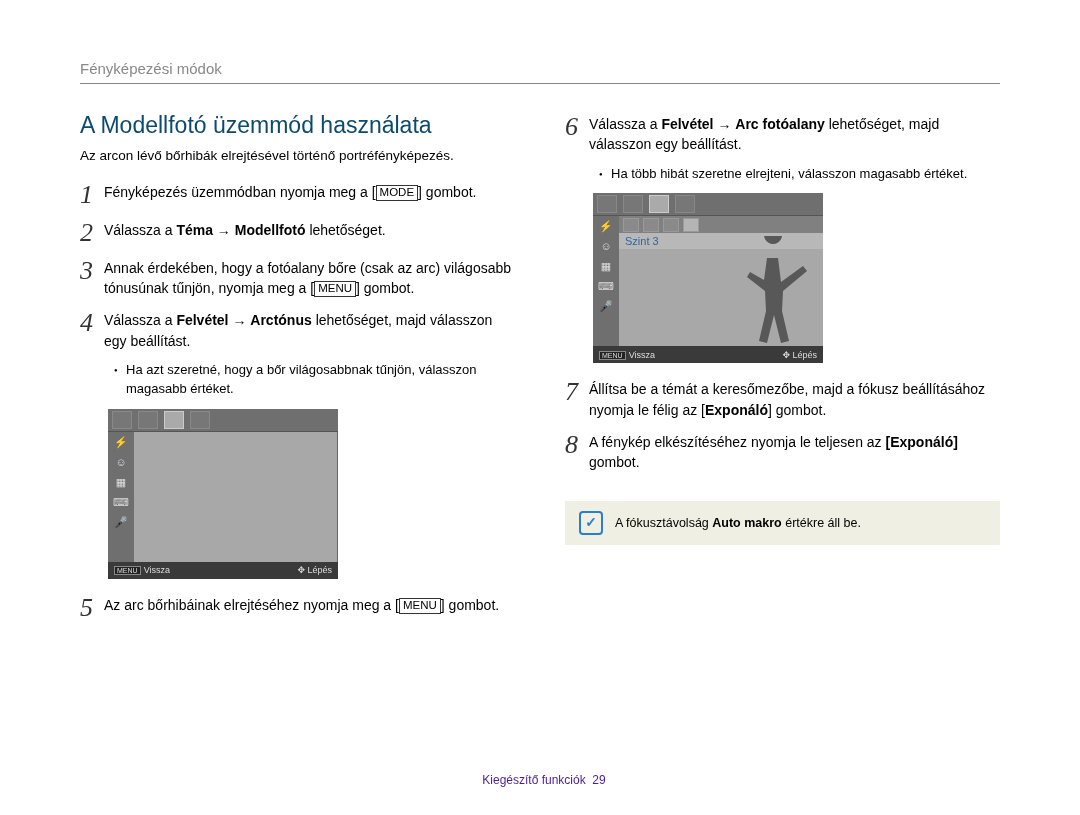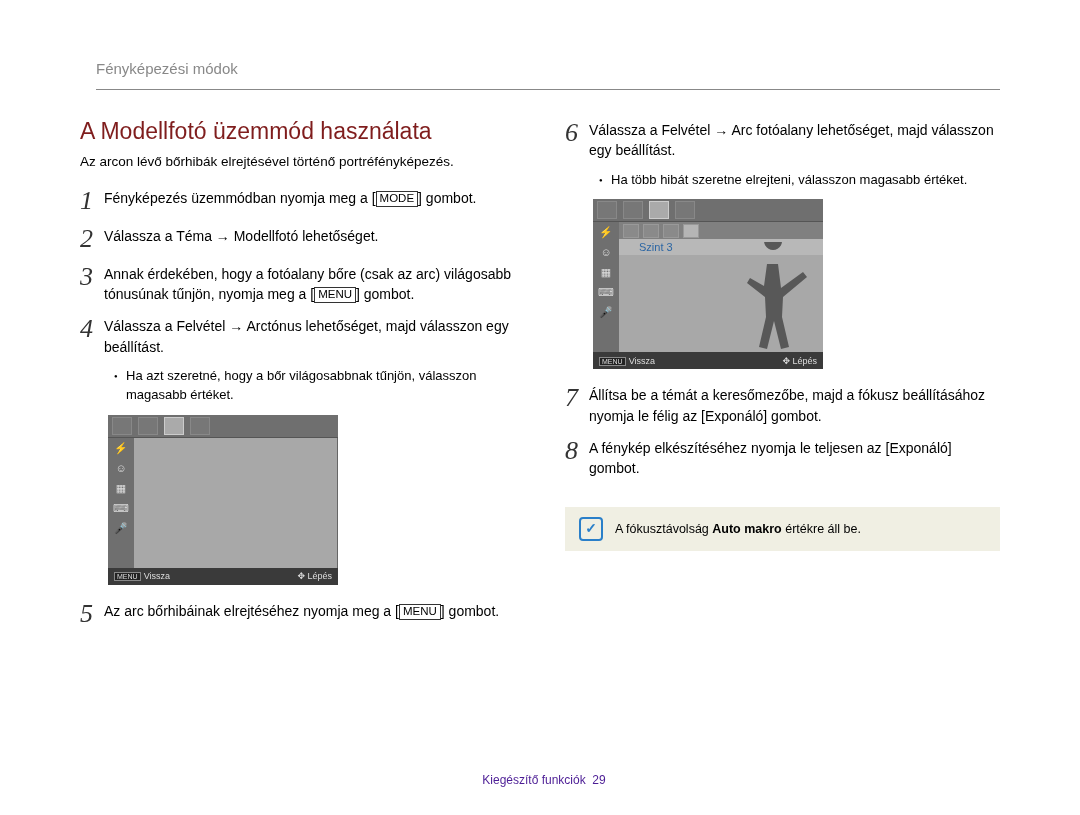--- a/index.html
+++ b/index.html
@@ -12,34 +12,33 @@
     height: 815px;
     position: relative;
   }
   .page {
     padding: 60px 80px 20px 80px;
   }
   .header-line {
     color: #888;
     font-size: 15px;
     border-bottom: 1px solid #888;
-    padding-bottom: 12px;
+    padding-bottom: 6px;
     margin-bottom: 28px;
-    margin-left: 16px;
   }
   .columns {
     display: flex;
     gap: 50px;
   }
   .col {
     flex: 1;
     min-width: 0;
   }
   h1.title {
-    color: #7f1d1d;
+    color: #0c4a6e;
     font-weight: normal;
     font-size: 23px;
     margin: 0 0 8px 0;
   }
   .intro {
     font-size: 13.5px;
     line-height: 1.4;
     margin-bottom: 14px;
   }
   .step {
@@ -64,21 +63,21 @@
   }
   .step-text .btn-box {
     border: 1px solid #333;
     padding: 0 3px;
     font-size: 11.5px;
     font-weight: normal;
     display: inline-block;
     line-height: 1.2;
     vertical-align: 1px;
   }
-  .step-text b { font-weight: normal; }
+  .step-text b { font-weight: bold; }
   ul.sub {
     margin: 4px 0 10px 34px;
     padding: 0;
     list-style: none;
   }
   ul.sub li {
     font-size: 13px;
     line-height: 1.45;
     position: relative;
     padding-left: 12px;
@@ -148,21 +147,21 @@
   }
   .lcd-strip .o {
     width: 14px; height: 12px; background:#8a8a8a; border:1px solid #999;
   }
   .lcd-strip .o.sel{ background:#b5b5b5; }
   .lcd-level {
     height: 16px;
     background: #b8b8b8;
     color: #2c66a3;
     font-size: 11px;
-    padding-left: 20px;
+    padding-left: 6px;
     line-height: 16px;
   }
   .person {
     position: absolute;
     right: 10px;
     bottom: 0;
     width: 80px;
     height: 110px;
   }
   .lcd-bottom {

